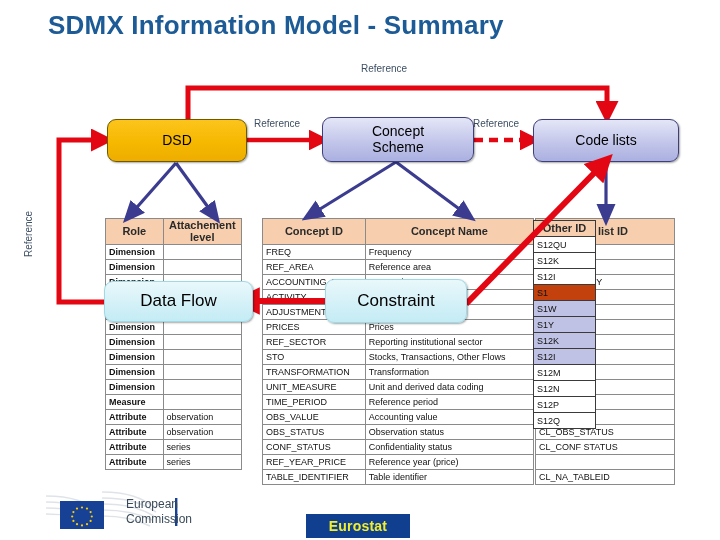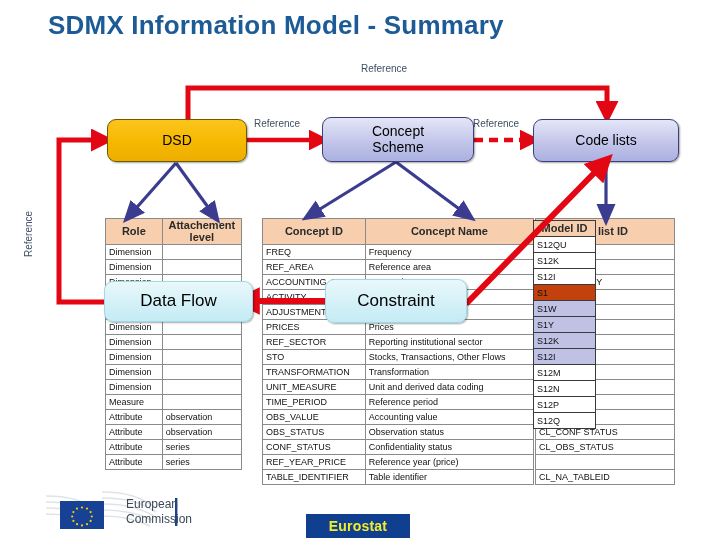--- a/index.html
+++ b/index.html
@@ -63,21 +63,21 @@
     white-space:nowrap;overflow:hidden;
     background:#fff;
   }
   .tbl th{
     background:#f7cfae;text-align:center;font-weight:bold;font-size:11px;
     color:#2a2a2a;line-height:1.05;
   }
   .tbl tr{height:15px;}
 
   #tbl-dsd{left:105px;top:218px;width:137px;}
-  #tbl-dsd td:nth-child(1){width:58px;}
+  #tbl-dsd td:nth-child(1){width:58px;font-weight:bold;}
   #tbl-dsd td:nth-child(2){width:79px;}
 
   #tbl-concept{left:262px;top:218px;width:272px;padding-left:36px;}
   #tbl-concept td:nth-child(1){width:88px;}
 
   #tbl-cl-back{left:535px;top:218px;width:140px;z-index:9;}
   #tbl-codes{left:533px;top:220px;width:63px;z-index:14;
              border:1px solid #000;}
   #tbl-codes td,#tbl-codes th{border:1px solid #3a3a3a;}
 
@@ -336,38 +336,38 @@
         <tr>
           <td></td>
         </tr>
         <tr>
           <td></td>
         </tr>
         <tr>
           <td></td>
         </tr>
         <tr>
+          <td>CL_OBS_STATUS</td>
+        </tr>
+        <tr>
           <td>CL_CONF STATUS</td>
-        </tr>
-        <tr>
-          <td>CL_OBS_STATUS</td>
         </tr>
         <tr>
           <td></td>
         </tr>
         <tr>
           <td>CL_NA_TABLEID</td>
         </tr>
       </tbody>
   </table>
 
   <table class="tbl" id="tbl-codes">
     <thead>
       <tr style="height:16px;">
-        <th>Model ID</th>
+        <th>Other ID</th>
       </tr>
     </thead>
     <tbody id="codes-body">
         <tr style="height: 16px;">
           <td>S12QU</td>
         </tr>
         <tr style="height: 16px;">
           <td>S12K</td>
         </tr>
         <tr style="height: 16px;">

